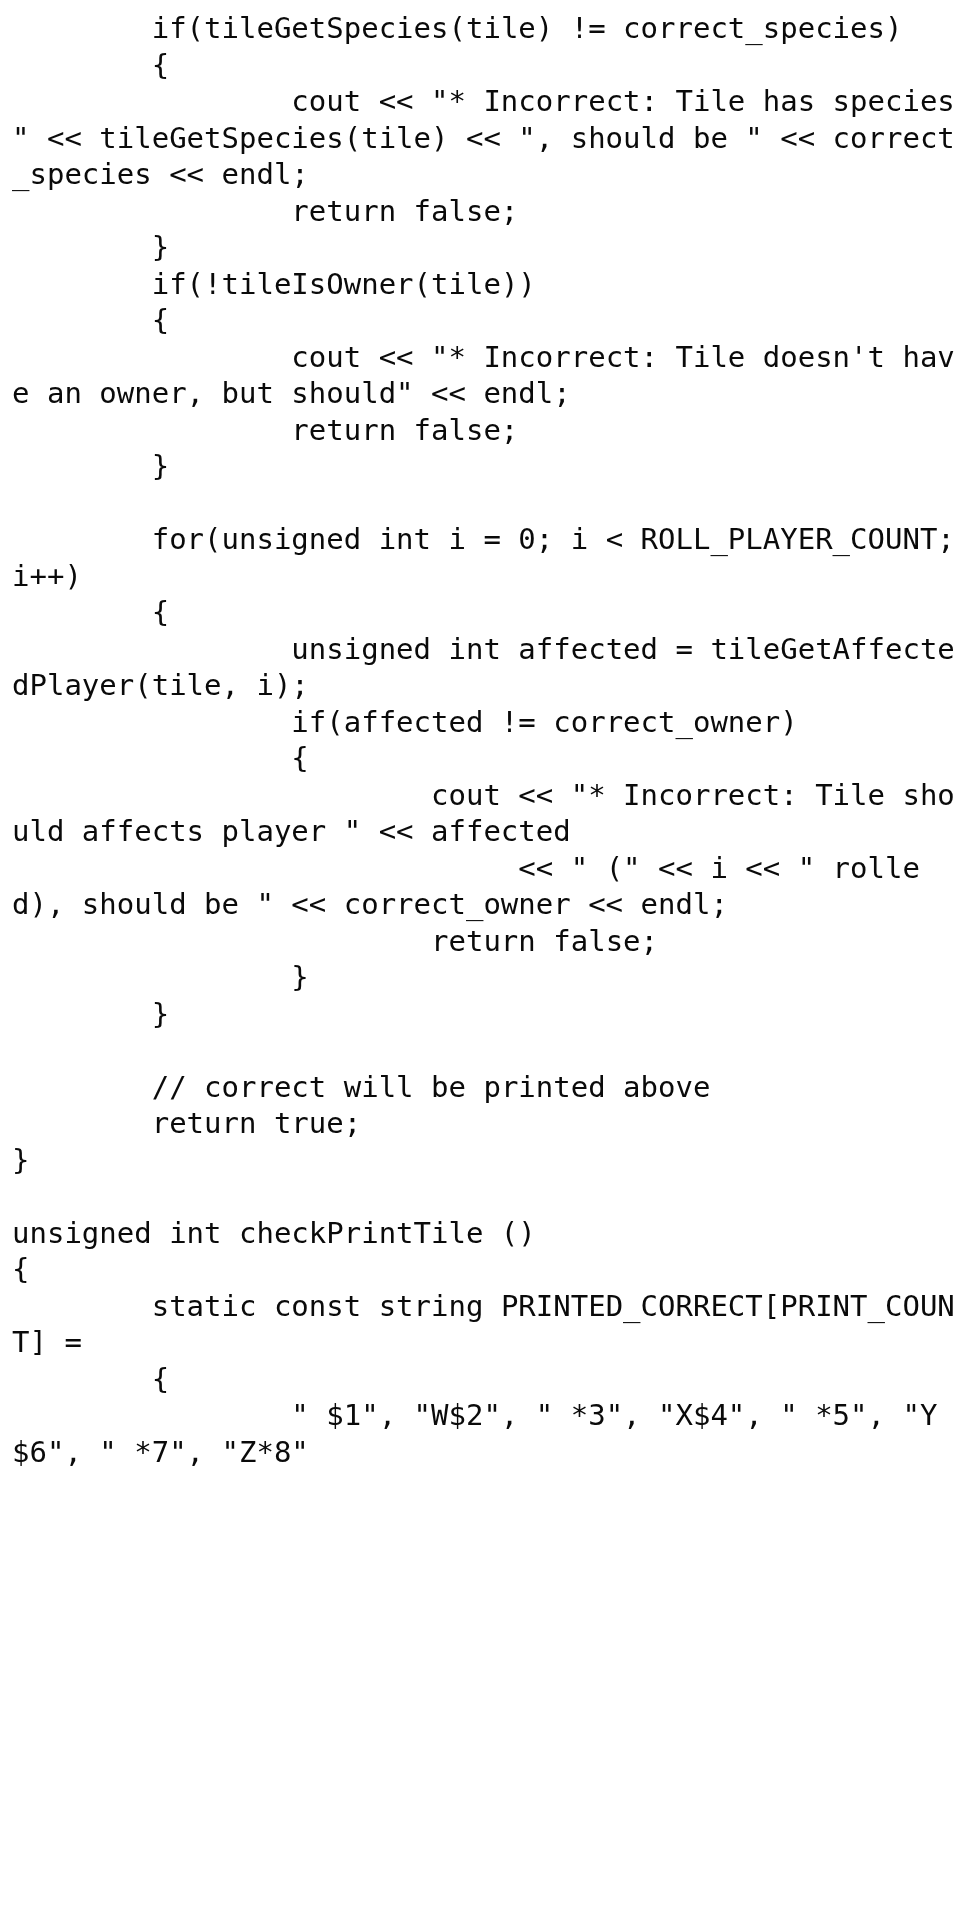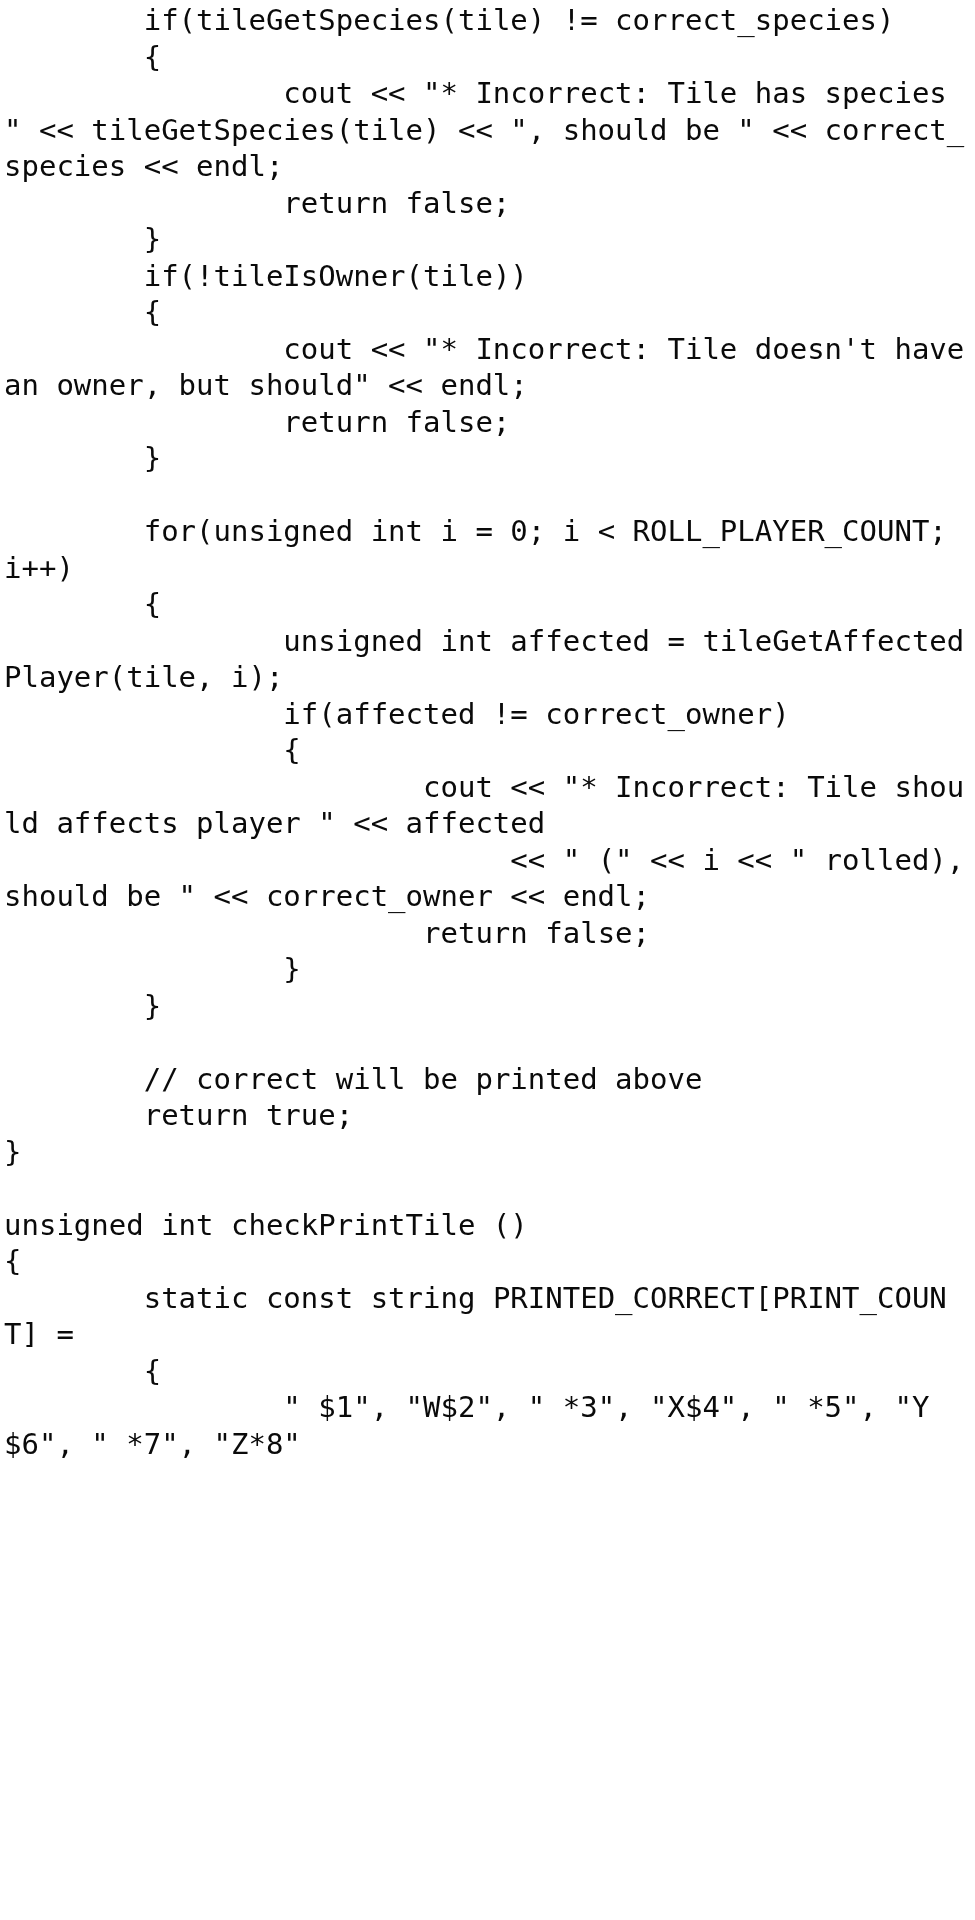--- a/index.html
+++ b/index.html
@@ -10,21 +10,21 @@
   body {
     width: 975px;
     height: 1920px;
     overflow: hidden;
     font-family: "DejaVu Sans Mono", "Liberation Mono", monospace;
   }
   #code-view {
     width: 975px;
     height: 1520px;
     box-sizing: border-box;
-    padding: 4px;
+    padding: 12px;
     background: #ffffff;
     color: #000000;
   }
   pre#code-text {
     margin: 0;
     padding: 0;
     font-family: "DejaVu Sans Mono", "Liberation Mono", monospace;
     font-size: 29px;
     line-height: 36.5px;
     color: #0a0a0a;

